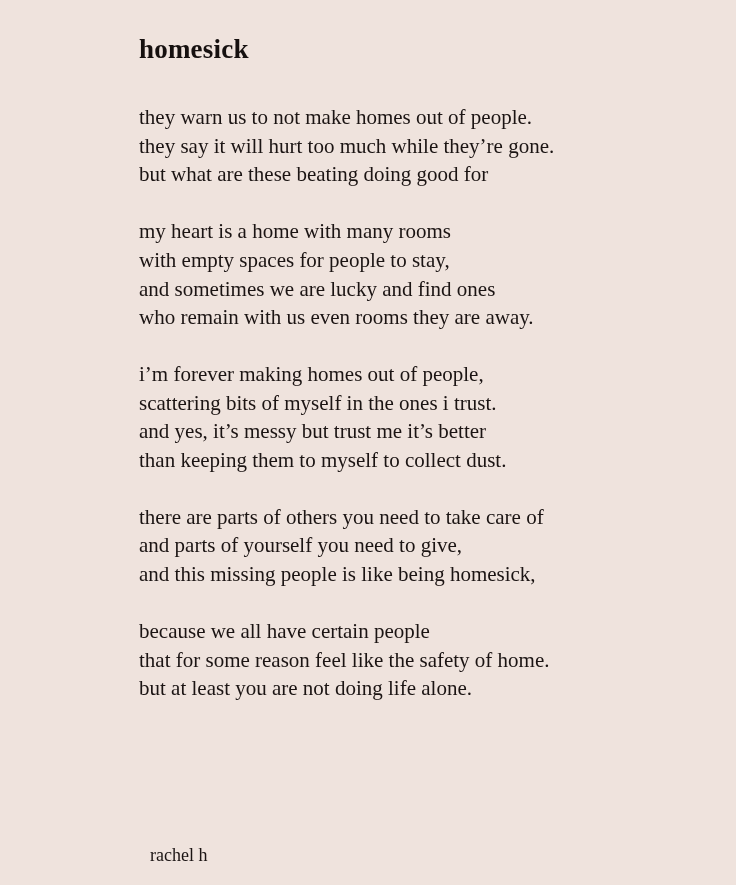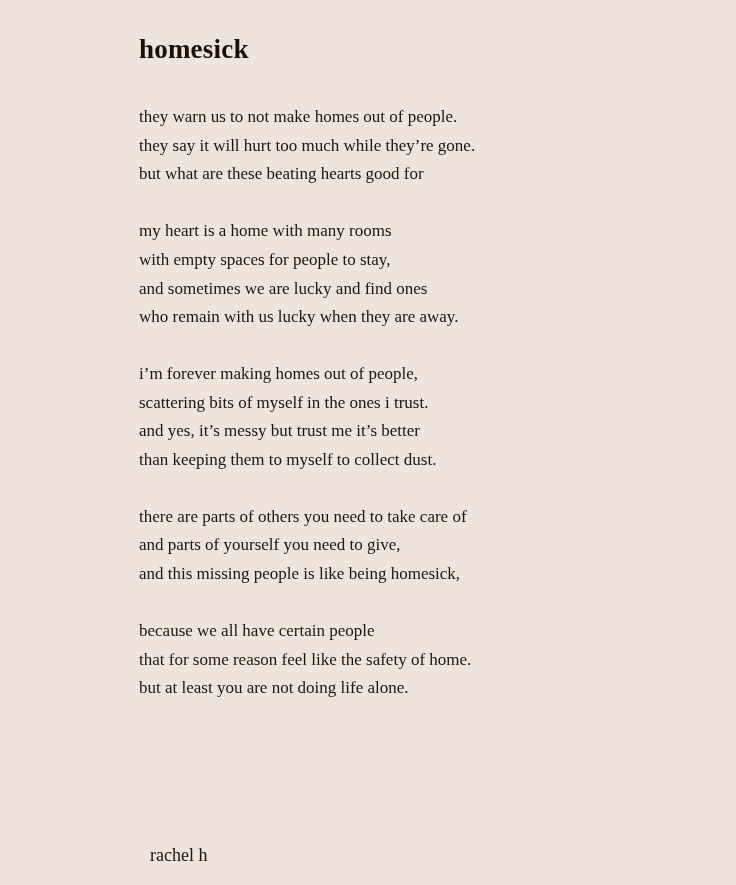--- a/index.html
+++ b/index.html
@@ -31,21 +31,21 @@
     color: #16100f;
   }
   .stanzas {
     display: block;
   }
   .stanza {
     margin: 0 0 28px 0;
   }
   .line {
     font-family: "Liberation Serif", serif;
-    font-size: 17px;
+    font-size: 21px;
     line-height: 28.7px;
     color: #1b1413;
     white-space: pre-wrap;
     font-weight: 500;
   }
   .signature {
     position: absolute;
     left: 150px;
     top: 845px;
     font-family: "Liberation Serif", serif;
@@ -58,28 +58,28 @@
 
 <div class="page">
 
   <h1 class="poem-title">homesick</h1>
 
   <div class="stanzas">
 
     <div class="stanza">
       <div class="line">they warn us to not make homes out of people.</div>
       <div class="line">they say it will hurt too much while they’re gone.</div>
-      <div class="line">but what are these beating hearts good for</div>
+      <div class="line">but what are these beating doing good for</div>
     </div>
 
     <div class="stanza">
       <div class="line">my heart is a home with many rooms</div>
       <div class="line">with empty spaces for people to stay,</div>
       <div class="line">and sometimes we are lucky and find ones</div>
-      <div class="line">who remain with us lucky when they are away.</div>
+      <div class="line">who remain with us even rooms they are away.</div>
     </div>
 
     <div class="stanza">
       <div class="line">i’m forever making homes out of people,</div>
       <div class="line">scattering bits of myself in the ones i trust.</div>
       <div class="line">and yes, it’s messy but trust me it’s better</div>
       <div class="line">than keeping them to myself to collect dust.</div>
     </div>
 
     <div class="stanza">

